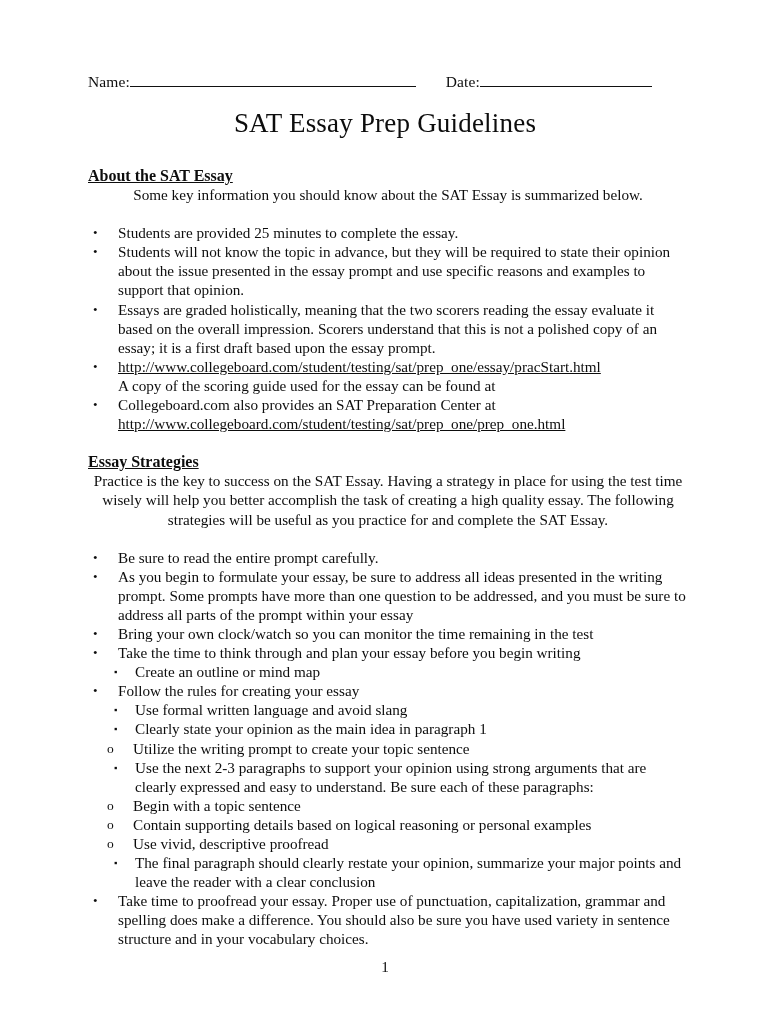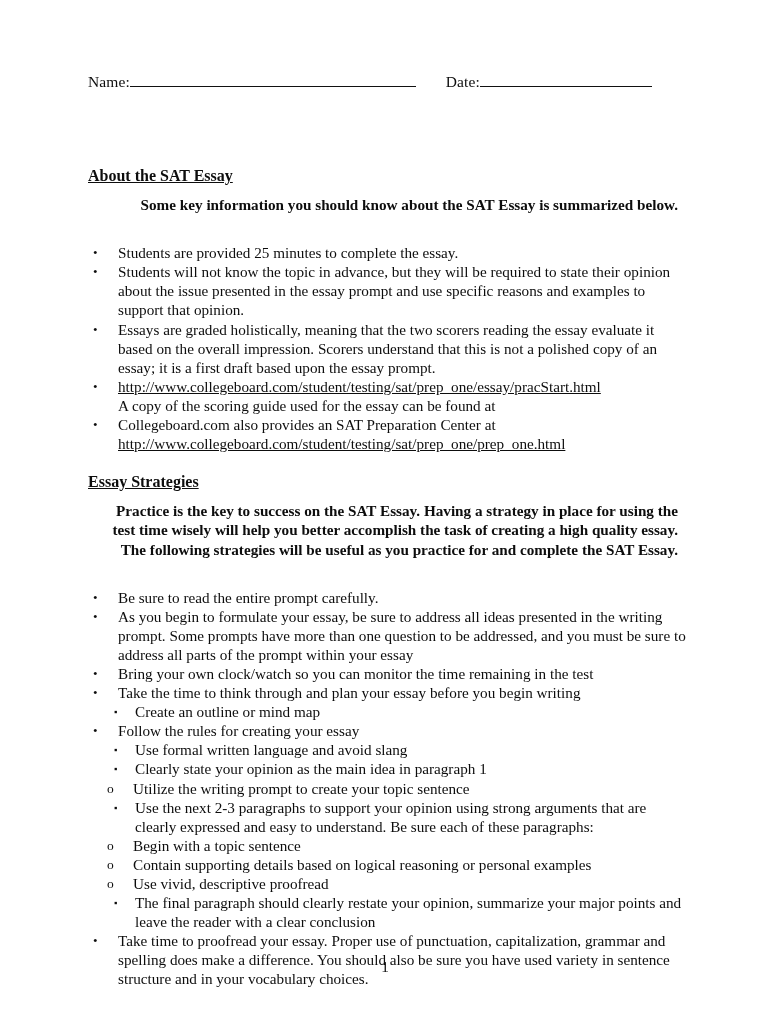--- a/index.html
+++ b/index.html
@@ -76,24 +76,23 @@
   .section-heading {
     font-weight: bold;
     text-decoration: underline;
     font-size: 16px;
     margin: 0;
     padding: 0;
     display: block;
     width: fit-content;
   }
   .para {
-    margin: 10px;
-    padding: 0;
-    text-align: right;
-    font-weight: bold;
+    margin: 0;
+    padding: 0;
+    text-align: center;
   }
   .spacer-md { height: 19px; }
 
   
   ul.lvl1, ul.lvl2, ul.lvl3 {
     list-style: none;
     margin: 0;
     padding: 0;
   }
   ul.lvl1 > li {
@@ -150,20 +149,21 @@
 </style>
 </head>
 <body>
 
 <div class="page">
 
   <div class="name-date-row">
     <span class="field"><span class="field-label">Name:</span><span class="rule rule-name"></span></span><span class="gap"></span><span class="field"><span class="field-label">Date:</span><span class="rule rule-date"></span></span>
   </div>
 
+  <div class="doc-title">SAT Essay Prep Guidelines</div>
 
   <div class="content">
 
     <div>
       <span class="section-heading">About the SAT Essay</span>
       <p class="para">Some key information you should know about the SAT Essay is summarized below.</p>
       <div class="spacer-md"></div>
       <ul class="lvl1">
         <li>
           <span class="marker">•</span>

